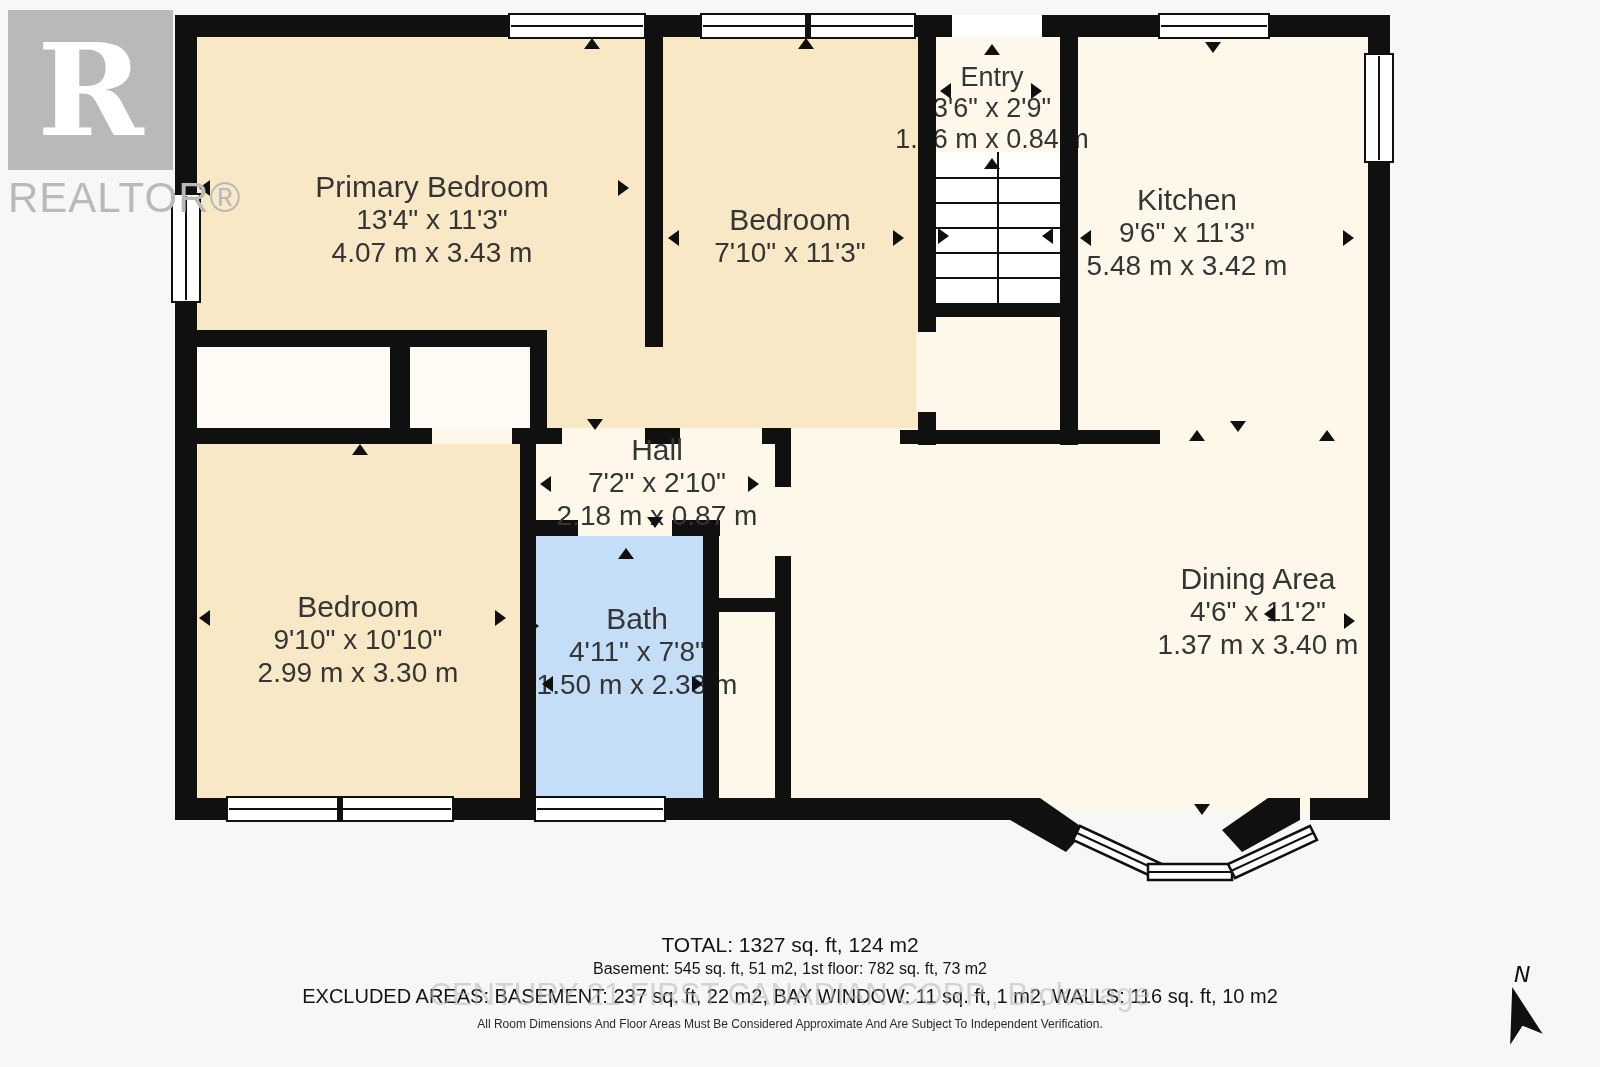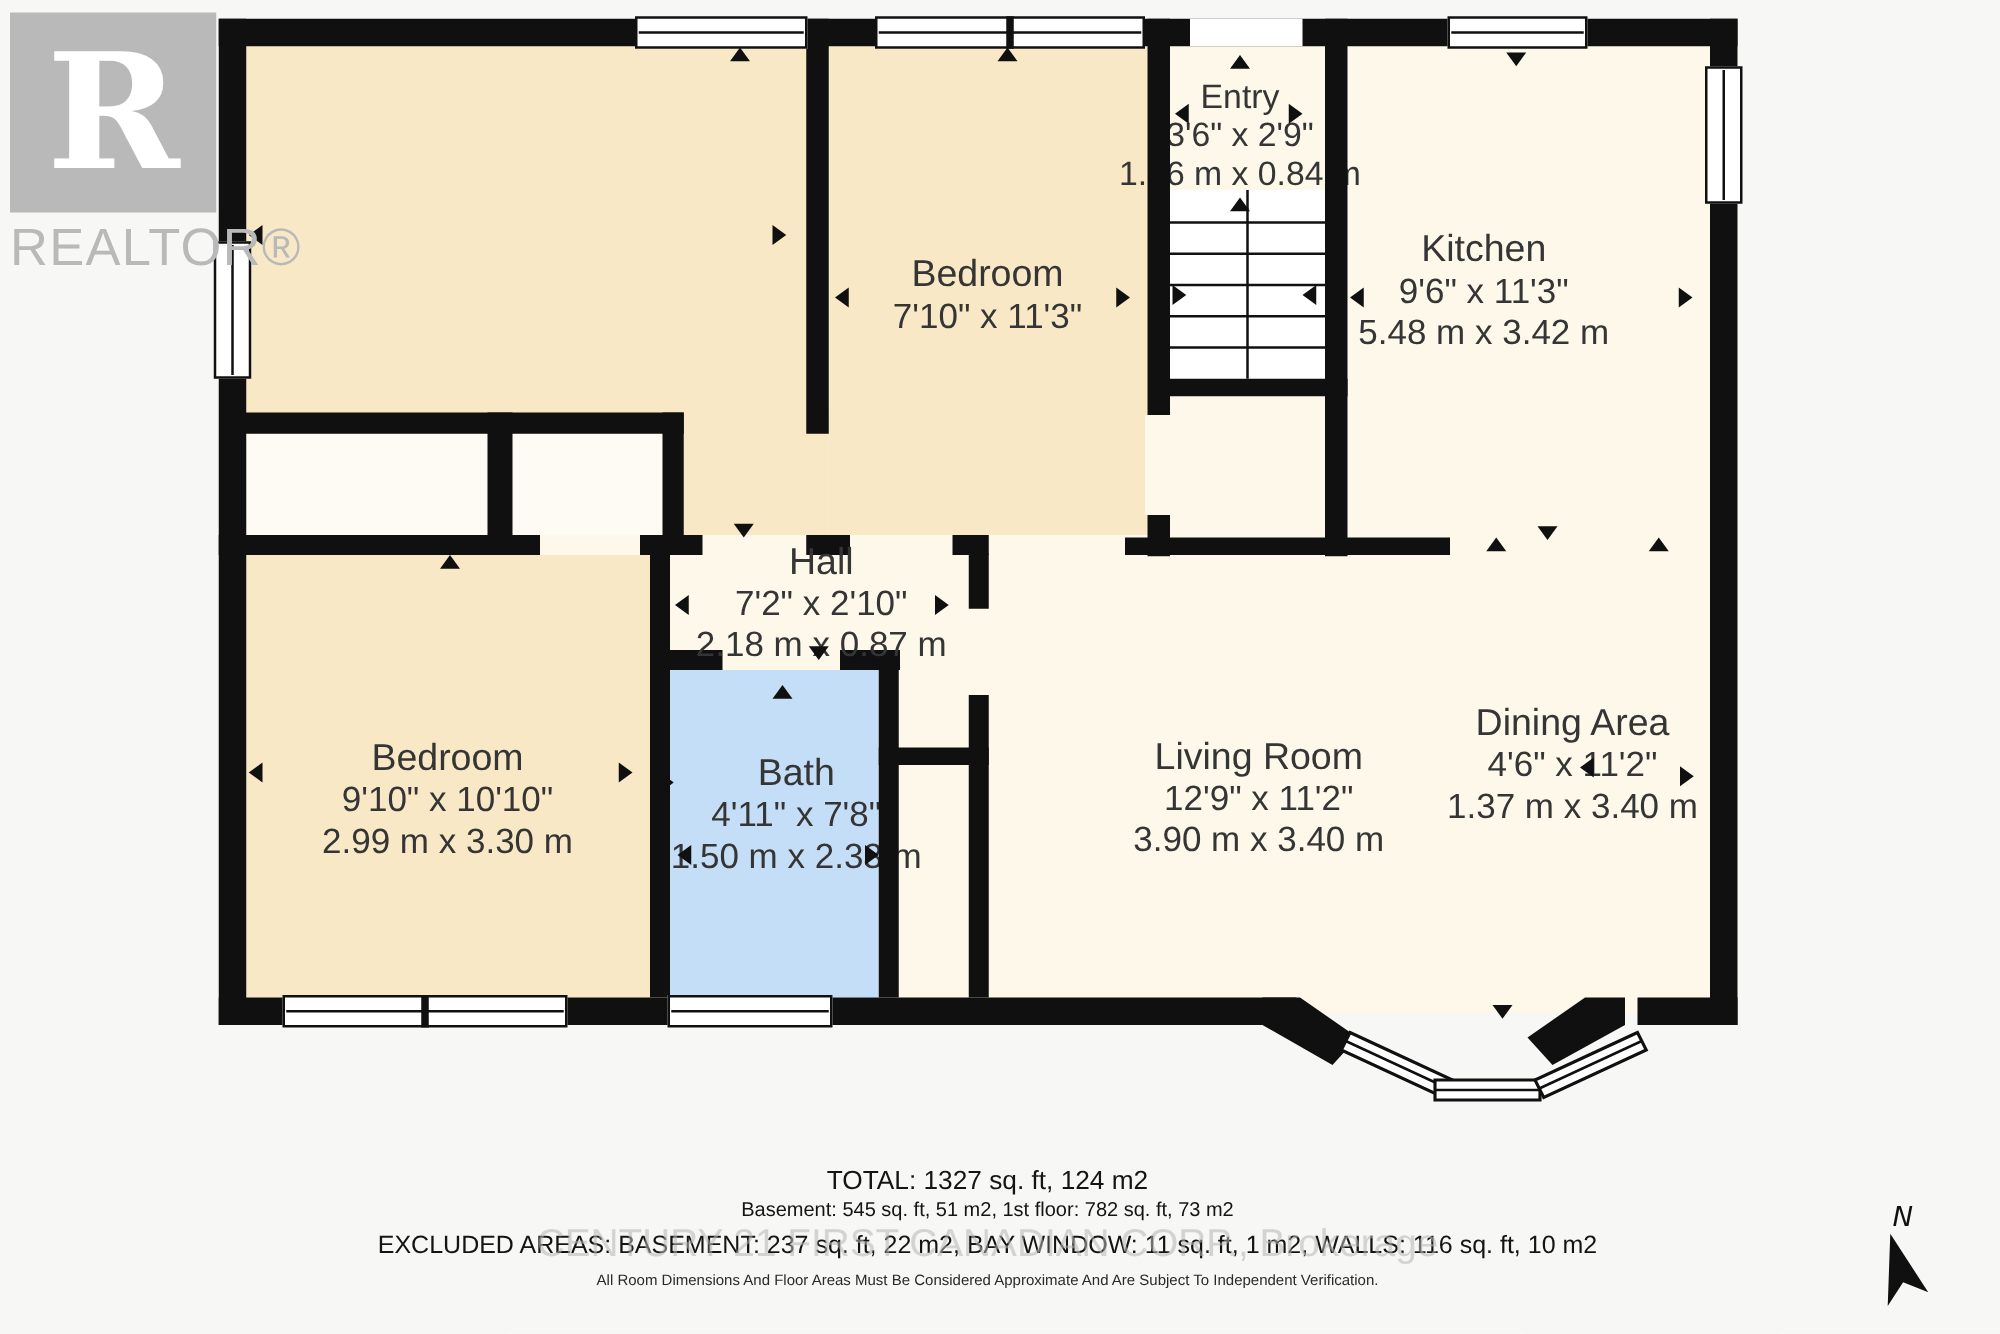--- a/index.html
+++ b/index.html
@@ -140,20 +140,25 @@
     <polygon points="30,8 60,8 106,40 86,62 30,30" fill="#101010"></polygon>
     <polygon points="288,8 320,8 320,30 262,62 242,40" fill="#101010"></polygon>
     <polygon points="100,36 182,74 175,88 93,50" fill="#ffffff" stroke="#101010" stroke-width="2.5"></polygon>
     <line x1="97" y1="43" x2="179" y2="81" stroke="#101010" stroke-width="2"></line>
     <polygon points="168,74 252,74 252,90 168,90" fill="#ffffff" stroke="#101010" stroke-width="2.5"></polygon>
     <line x1="168" y1="82" x2="252" y2="82" stroke="#101010" stroke-width="2"></line>
     <polygon points="330,36 248,74 255,88 337,50" fill="#ffffff" stroke="#101010" stroke-width="2.5"></polygon>
     <line x1="333" y1="43" x2="251" y2="81" stroke="#101010" stroke-width="2"></line>
   </svg>
 
+  <div class="room-label" style="left:232px;top:170px;width:400px">
+    <div class="rname">Primary Bedroom</div>
+    <div class="rdim">13'4" x 11'3"</div>
+    <div class="rdim">4.07 m x 3.43 m</div>
+  </div>
   <div class="room-label" style="left:640px;top:203px;width:300px">
     <div class="rname">Bedroom</div>
     <div class="rdim">7'10" x 11'3"</div>
   </div>
   <div class="room-label small under" style="left:862px;top:62px;width:260px">
     <div class="rname">Entry</div>
     <div class="rdim">3'6" x 2'9"</div>
     <div class="rdim">1.06 m x 0.84 m</div>
   </div>
   <div class="room-label" style="left:1037px;top:183px;width:300px">
@@ -168,25 +173,20 @@
   </div>
   <div class="room-label" style="left:208px;top:590px;width:300px">
     <div class="rname">Bedroom</div>
     <div class="rdim">9'10" x 10'10"</div>
     <div class="rdim">2.99 m x 3.30 m</div>
   </div>
   <div class="room-label under" style="left:487px;top:602px;width:300px">
     <div class="rname">Bath</div>
     <div class="rdim">4'11" x 7'8"</div>
     <div class="rdim">1.50 m x 2.33 m</div>
-  </div>
-  <div class="room-label" style="left:857px;top:589px;width:300px">
-    <div class="rname">Living Room</div>
-    <div class="rdim">12'9" x 11'2"</div>
-    <div class="rdim">3.90 m x 3.40 m</div>
   </div>
   <div class="room-label" style="left:1108px;top:562px;width:300px">
     <div class="rname">Dining Area</div>
     <div class="rdim">4'6" x 11'2"</div>
     <div class="rdim">1.37 m x 3.40 m</div>
   </div>
 
   <div class="tri up" style="left:584px;top:38px"></div>
   <div class="tri up" style="left:798px;top:38px"></div>
   <div class="tri up" style="left:984px;top:44px"></div>

